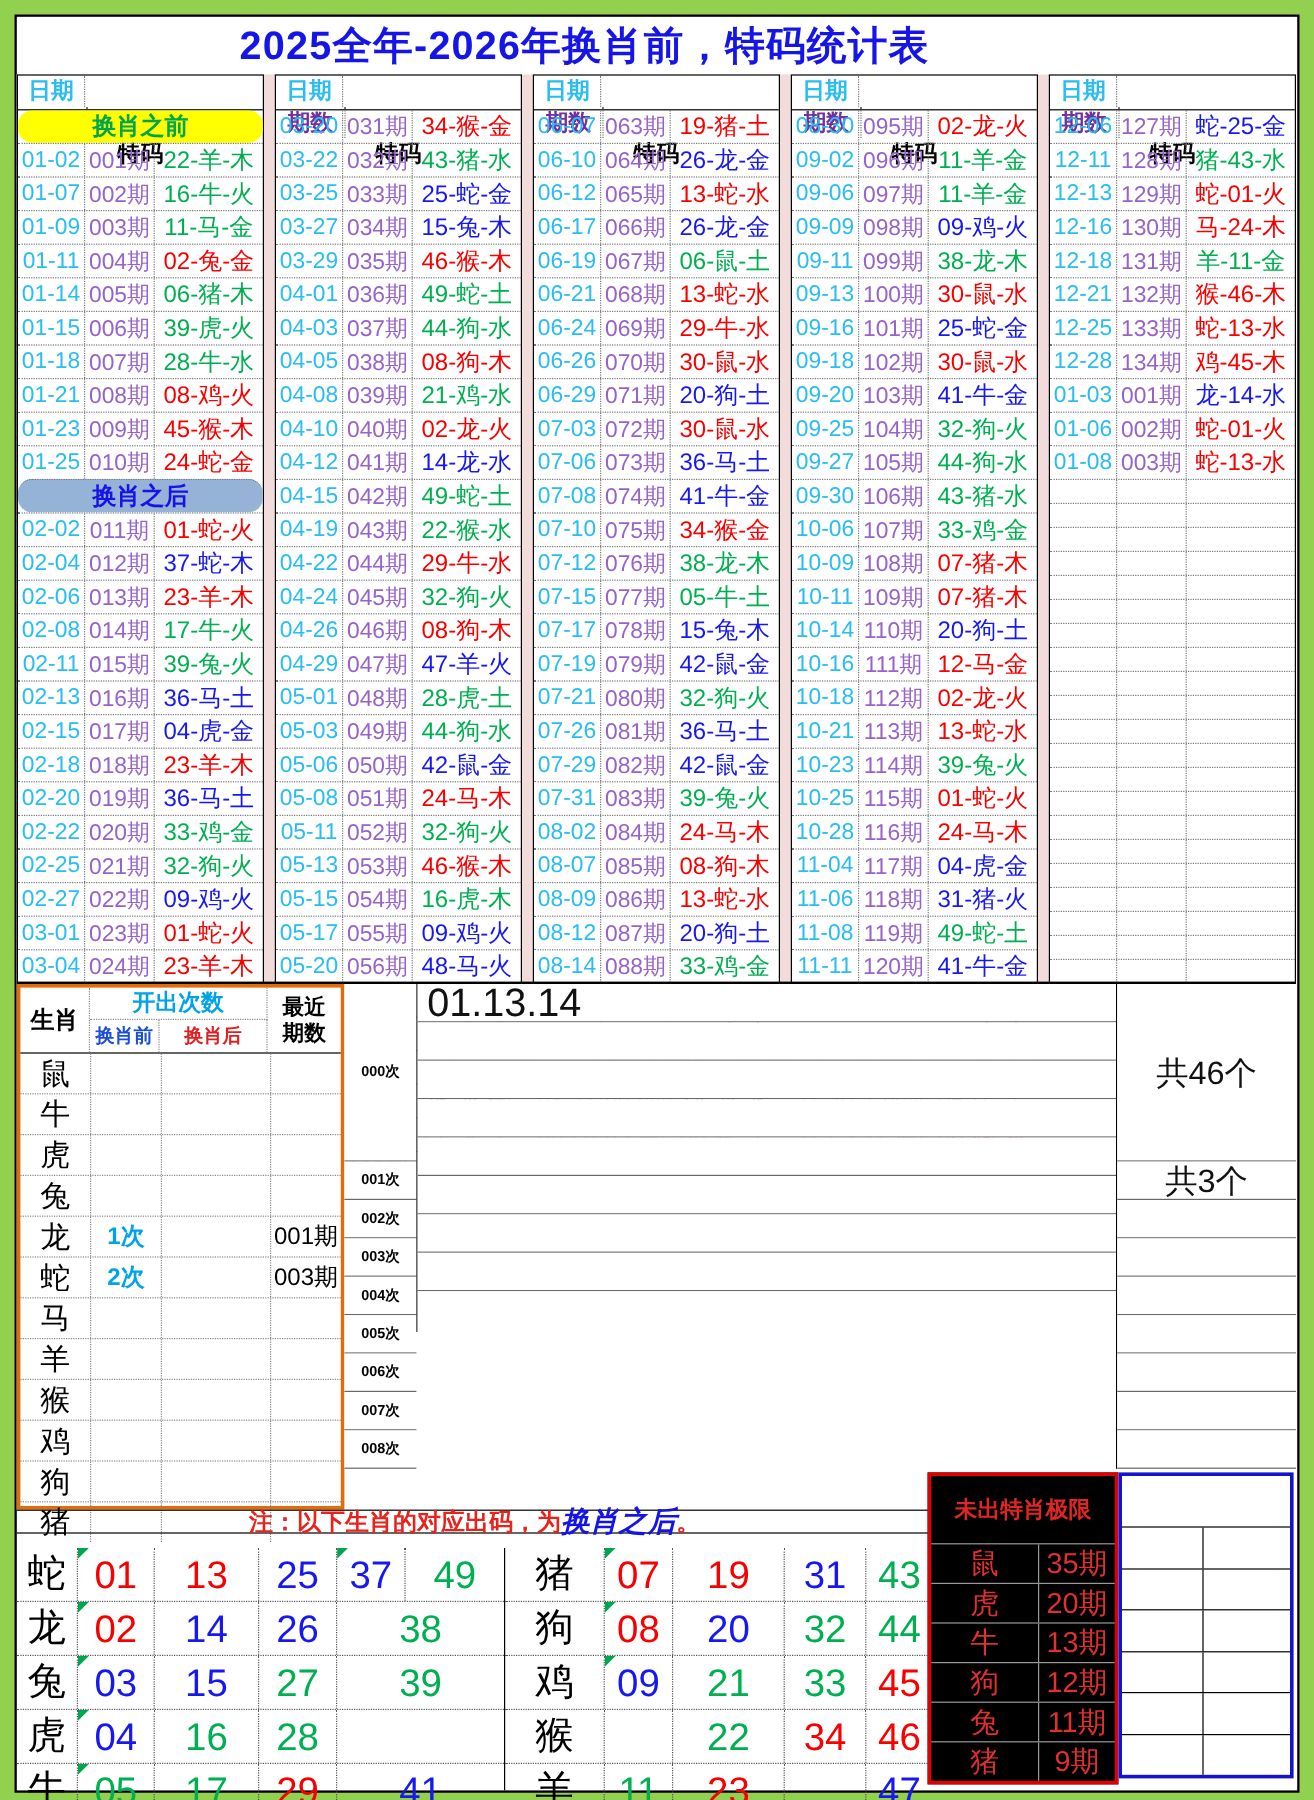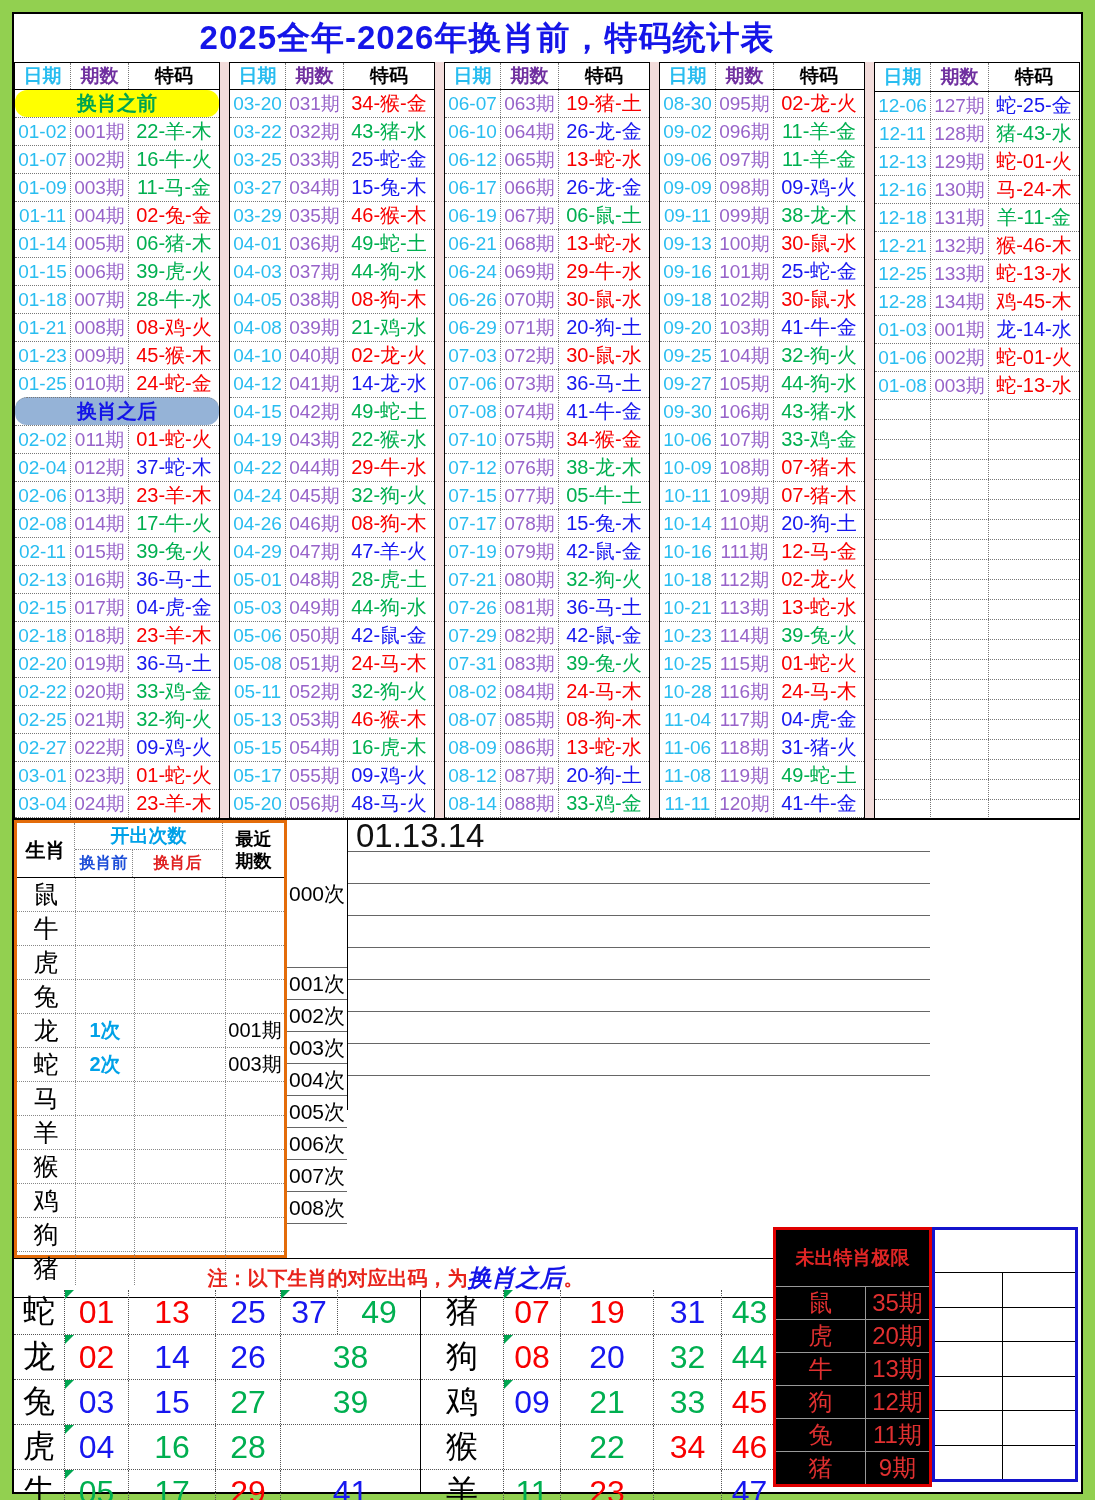--- a/index.html
+++ b/index.html
@@ -4,21 +4,21 @@
 <style>
   html,body{margin:0;padding:0;}
   body{font-family:"Liberation Sans","DejaVu Sans",sans-serif;}
   .page{position:relative;width:1095px;height:1500px;background:#92D050;overflow:hidden;}
   .sheet{position:absolute;left:12px;top:12px;width:1071px;height:1482px;background:#fff;border:2px solid #000;box-sizing:border-box;}
   .title{position:absolute;left:0;top:0;width:946px;height:48px;line-height:48px;text-align:center;
          color:#1515E8;font-size:33px;font-weight:700;letter-spacing:1px;}
   .pinkbg{position:absolute;left:0;top:48px;width:1066px;height:758px;background:#F2DCDB;}
   
   .group{position:absolute;top:48px;width:206px;height:758px;background:#fff;border:1.5px solid #000;box-sizing:border-box;display:flex;flex-direction:column;}
-  .g-header{height:28px;display:flex;border-bottom:1.5px solid #000;}
+  .g-header{height:28px;display:flex;border-bottom:1.5px solid #000;flex-direction:column;}
   .g-header .hc{display:flex;align-items:center;justify-content:center;font-weight:700;font-size:19px;}
   .hc.date{width:55px;border-right:1px dotted #777;color:#29BDF0;}
   .hc.period{width:57px;border-right:1px dotted #777;color:#7030A0;}
   .hc.code{flex:1;color:#000;}
   .g-body{flex:1;display:flex;flex-direction:column;}
   .drow,.srow{flex:1;display:flex;border-top:1px dotted #777;}
   .g-body > div:first-child{border-top:none;}
   .drow .cell{display:flex;align-items:center;justify-content:center;}
   .cell.date{width:55px;border-right:1px dotted #777;color:#29BDF0;font-size:19px;}
   .cell.period{width:57px;border-right:1px dotted #777;color:#9763C9;font-size:19px;}
@@ -43,28 +43,28 @@
   .st-row div{display:flex;align-items:center;justify-content:center;}
   .st-cz{width:58px;border-right:1px dotted #888;font-size:25px;}
   .st-cb{width:58px;border-right:1px dotted #888;color:#00A2E8;font-weight:700;font-size:20px;}
   .st-ca{width:90px;border-right:1px dotted #888;}
   .st-cr{flex:1;font-size:20px;}
   .cnt-col{position:absolute;top:806px;}
   #cnt-labels{left:273px;width:60px;}
   #cnt-content{left:333px;width:583px;border-left:1px solid #000;box-sizing:border-box;}
   #cnt-total{left:916px;width:150px;border-left:1px solid #000;box-sizing:border-box;}
   .cnt-row{border-bottom:1px solid #666;box-sizing:border-box;display:flex;align-items:center;justify-content:center;background:#fff;}
-  .cnt-row.lbl{font-size:21px;}
+  .cnt-row.lbl{font-size:12px;font-weight:bold;}
   .cnt-row.content{flex-direction:column;align-items:flex-start;justify-content:center;padding-left:8px;}
   .cnt-line{font-size:25px;line-height:29px;color:#111;letter-spacing:0.5px;}
   .cnt-big{font-size:33px;color:#111;}
   .cnt-row.total{font-size:27px;color:#111;}
   .cnt-filler{border-bottom:none !important;}
   
-  .note-row{position:absolute;left:0;top:1244px;width:763px;height:40px;border-top:1px solid #000;border-bottom:1px solid #000;box-sizing:border-box;
+  .note-row{position:absolute;left:0;top:1244px;width:763px;height:20px;border-top:1px solid #000;border-bottom:1px solid #000;box-sizing:border-box;
             display:flex;align-items:center;justify-content:center;font-size:20px;font-weight:700;color:#E8231B;}
   .note-row em{color:#1414E8;font-style:italic;font-size:24px;}
   .grid{position:absolute;top:1276px;height:202px;display:flex;flex-direction:column;}
   #grid-left{left:0;width:406px;}
   #grid-right{left:406px;width:357px;border-left:1px solid #000;box-sizing:border-box;}
   .gr-row{flex:1;display:flex;border-bottom:1px dotted #555;}
   .grid .gr-row:last-child{border-bottom:none;}
   .gr-row div{display:flex;align-items:center;justify-content:center;position:relative;}
   .gz{font-size:32px;color:#000;border-right:1px dotted #555;}
   .gn{font-size:32px;border-right:1px dotted #555;}
@@ -1035,20 +1035,31 @@
         </div>
         <div class="cnt-row content" style="height: 32px;"></div>
         <div class="cnt-row content" style="height: 32px;"></div>
         <div class="cnt-row content" style="height: 32px;"></div>
         <div class="cnt-row content" style="height: 32px;"></div>
         <div class="cnt-row content" style="height: 32px;"></div>
         <div class="cnt-row content" style="height: 32px;"></div>
         <div class="cnt-row content" style="height: 32px;"></div>
         <div class="cnt-row content cnt-filler" style="height: 34px;"></div>
       </div>
+    <div id="cnt-total" class="cnt-col">
+        <div class="cnt-row total" style="height: 148px;">共46个</div>
+        <div class="cnt-row total" style="height: 32px;">共3个</div>
+        <div class="cnt-row total" style="height: 32px;"></div>
+        <div class="cnt-row total" style="height: 32px;"></div>
+        <div class="cnt-row total" style="height: 32px;"></div>
+        <div class="cnt-row total" style="height: 32px;"></div>
+        <div class="cnt-row total" style="height: 32px;"></div>
+        <div class="cnt-row total" style="height: 32px;"></div>
+        <div class="cnt-row total" style="height: 32px;"></div>
+      </div>
 
     <div class="note-row">
       <span>注：以下生肖的对应出码，为</span>
       <em>换肖之后</em>
       <span>。</span>
     </div>
 
     <div id="grid-left" class="grid">
         <div class="gr-row">
           <div class="gz" style="width: 50px;">蛇</div>

